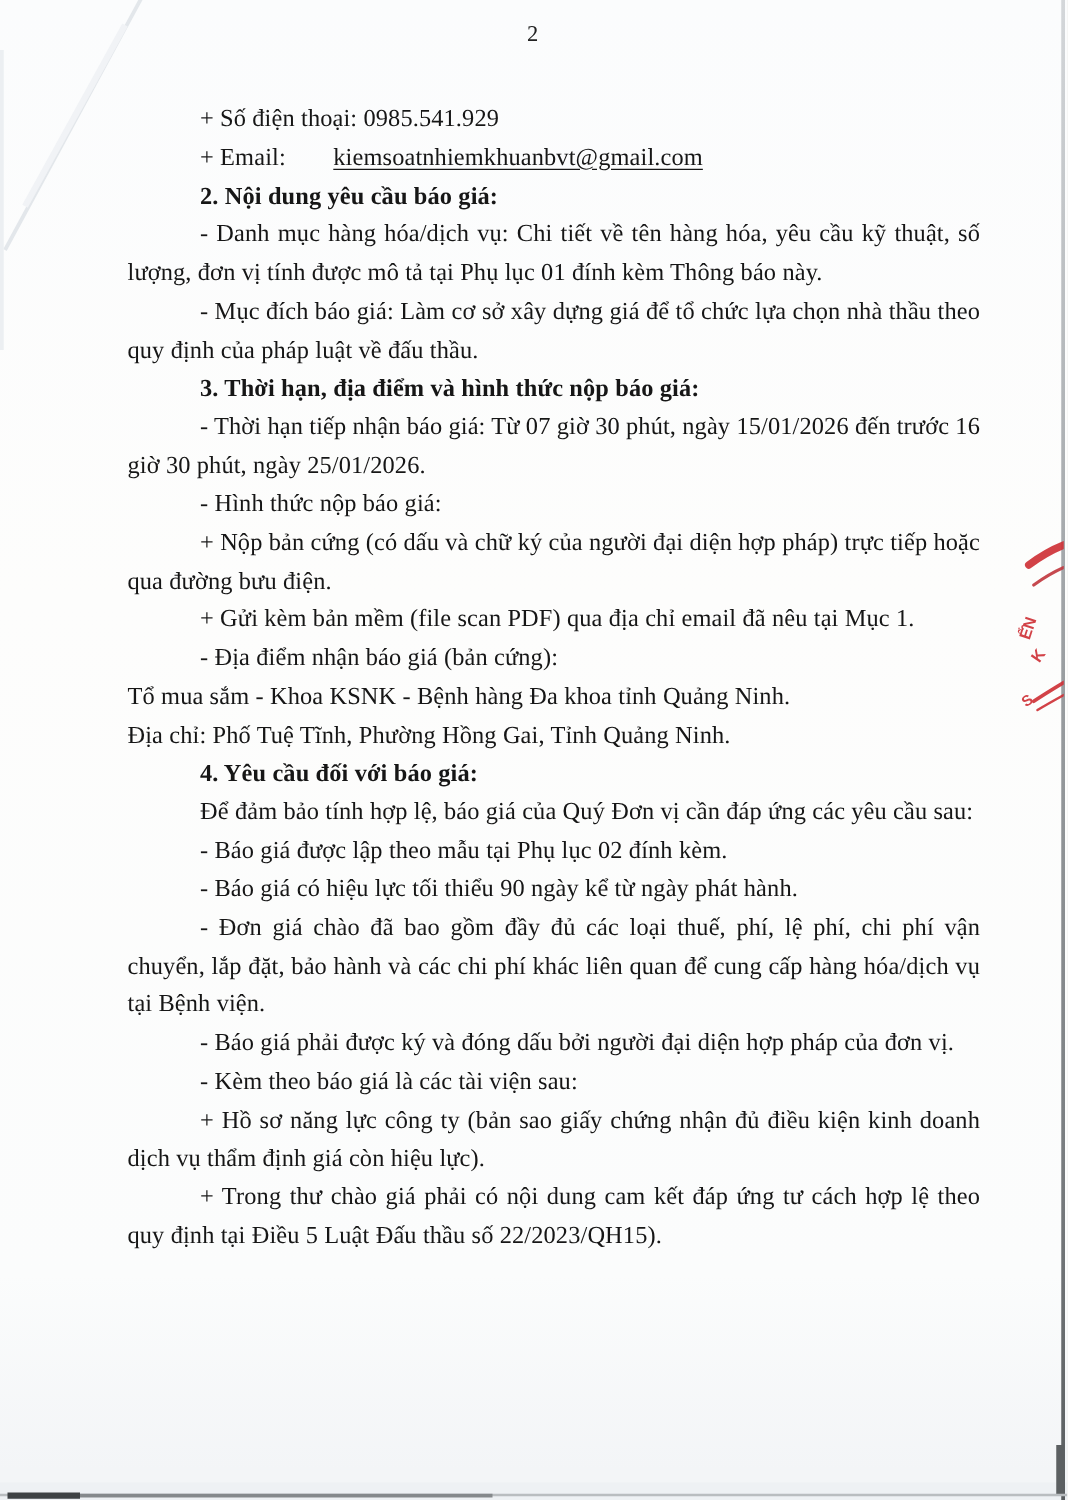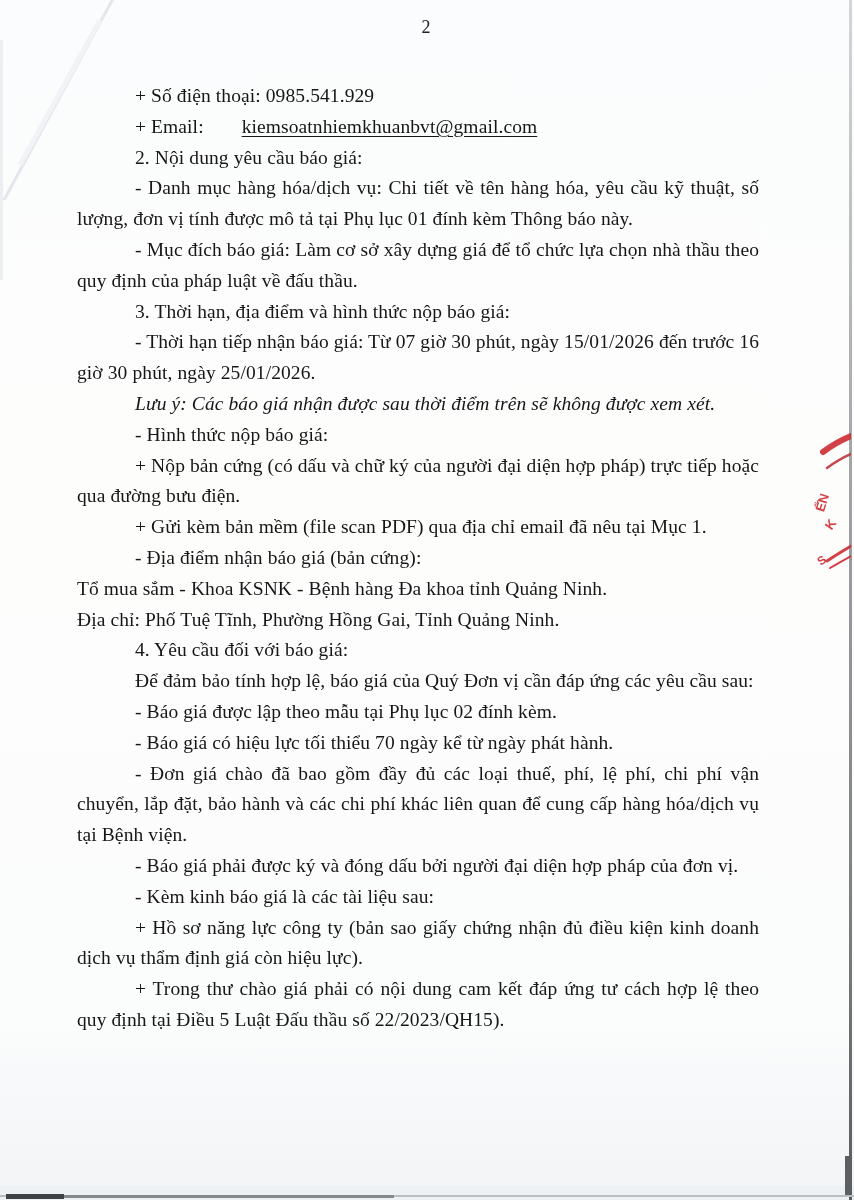--- a/index.html
+++ b/index.html
@@ -25,33 +25,33 @@
   .page-number{
     position:absolute;
     top:17px;left:85px;width:682px;
     text-align:center;
     font-size:18px;
     color:#222;
     z-index:3;
   }
   .text-column{
     position:absolute;
-    left:77px;top:81px;width:682px;
+    left:102px;top:81px;width:682px;
     z-index:3;
   }
   .text-column p{
     margin:0;
     font-size:19.5px;
     line-height:30.8px;
     text-align:justify;
     text-indent:58px;
     color:#161616;
     letter-spacing:.1px;
   }
-  .text-column p.bold{font-weight:normal;}
+  .text-column p.bold{font-weight:bold;}
   .text-column p.italic{font-style:italic;}
   .text-column p.flush{text-indent:0;}
   .email-underline{
     text-decoration:underline;
     text-underline-offset:3px;
     margin-left:33px;
   }
   
   .corner-fold-svg{position:absolute;top:0;left:0;z-index:1;}
   .left-edge-shadow{
@@ -124,32 +124,31 @@
     <p>+ Số điện thoại: 0985.541.929</p>
 
     <p><span>+ Email: </span><span class="email-underline">kiemsoatnhiemkhuanbvt@gmail.com</span></p>
 
     <p class="bold">2. Nội dung yêu cầu báo giá:</p>
     <p>- Danh mục hàng hóa/dịch vụ: Chi tiết về tên hàng hóa, yêu cầu kỹ thuật, số lượng, đơn vị tính được mô tả tại Phụ lục 01 đính kèm Thông báo này.</p>
     <p>- Mục đích báo giá: Làm cơ sở xây dựng giá để tổ chức lựa chọn nhà thầu theo quy định của pháp luật về đấu thầu.</p>
 
     <p class="bold">3. Thời hạn, địa điểm và hình thức nộp báo giá:</p>
     <p>- Thời hạn tiếp nhận báo giá: Từ 07 giờ 30 phút, ngày 15/01/2026 đến trước 16 giờ 30 phút, ngày 25/01/2026.</p>
-    <p class="italic">Lưu ý: Các báo giá nhận được sau thời điểm trên sẽ không được xem xét.</p>
     <p>- Hình thức nộp báo giá:</p>
     <p>+ Nộp bản cứng (có dấu và chữ ký của người đại diện hợp pháp) trực tiếp hoặc qua đường bưu điện.</p>
     <p>+ Gửi kèm bản mềm (file scan PDF) qua địa chỉ email đã nêu tại Mục 1.</p>
     <p>- Địa điểm nhận báo giá (bản cứng):</p>
     <p class="flush">Tổ mua sắm - Khoa KSNK - Bệnh hàng Đa khoa tỉnh Quảng Ninh.</p>
     <p class="flush">Địa chỉ: Phố Tuệ Tĩnh, Phường Hồng Gai, Tỉnh Quảng Ninh.</p>
 
     <p class="bold">4. Yêu cầu đối với báo giá:</p>
     <p>Để đảm bảo tính hợp lệ, báo giá của Quý Đơn vị cần đáp ứng các yêu cầu sau:</p>
     <p>- Báo giá được lập theo mẫu tại Phụ lục 02 đính kèm.</p>
-    <p>- Báo giá có hiệu lực tối thiểu 70 ngày kể từ ngày phát hành.</p>
+    <p>- Báo giá có hiệu lực tối thiểu 90 ngày kể từ ngày phát hành.</p>
     <p>- Đơn giá chào đã bao gồm đầy đủ các loại thuế, phí, lệ phí, chi phí vận chuyển, lắp đặt, bảo hành và các chi phí khác liên quan để cung cấp hàng hóa/dịch vụ tại Bệnh viện.</p>
     <p>- Báo giá phải được ký và đóng dấu bởi người đại diện hợp pháp của đơn vị.</p>
-    <p>- Kèm kinh báo giá là các tài liệu sau:</p>
+    <p>- Kèm theo báo giá là các tài viện sau:</p>
     <p>+ Hồ sơ năng lực công ty (bản sao giấy chứng nhận đủ điều kiện kinh doanh dịch vụ thẩm định giá còn hiệu lực).</p>
     <p>+ Trong thư chào giá phải có nội dung cam kết đáp ứng tư cách hợp lệ theo quy định tại Điều 5 Luật Đấu thầu số 22/2023/QH15).</p>
 
   </div>
 </div>
 
 </body></html>

